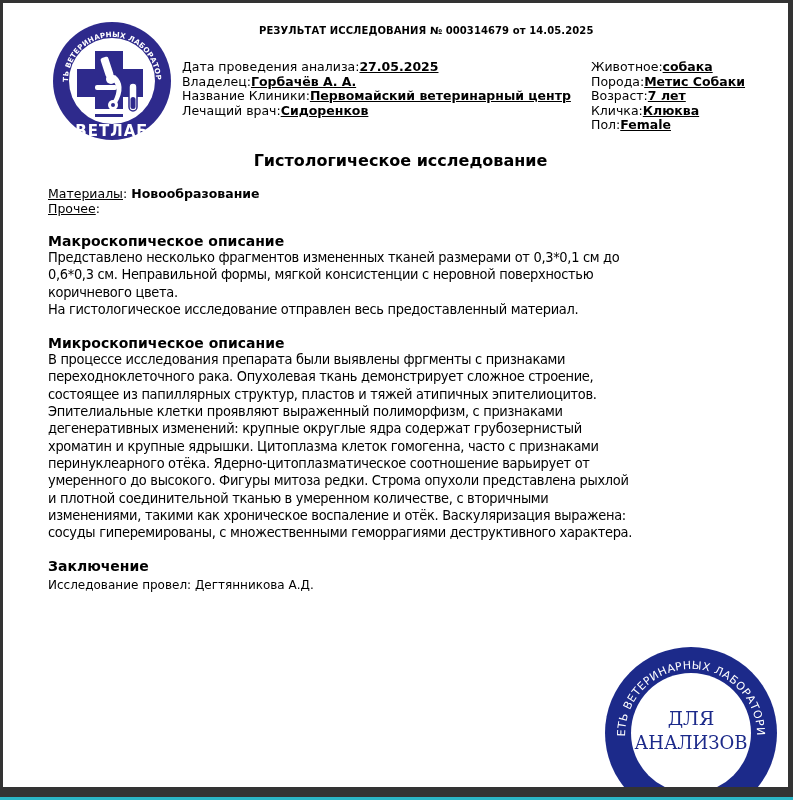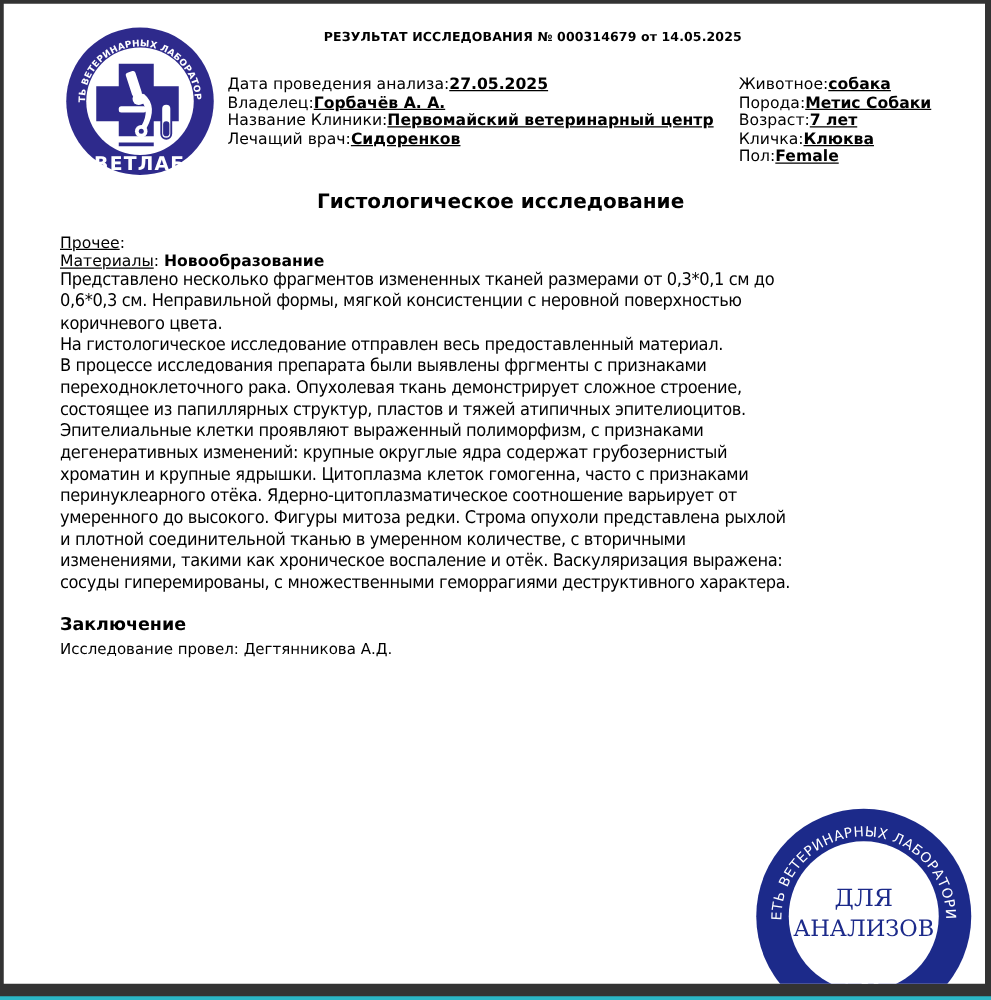--- a/index.html
+++ b/index.html
@@ -84,30 +84,32 @@
     <div class="info-row"><span>Животное:</span><b>собака</b></div>
     <div class="info-row"><span>Порода:</span><b>Метис Собаки</b></div>
     <div class="info-row"><span>Возраст:</span><b>7 лет</b></div>
     <div class="info-row"><span>Кличка:</span><b>Клюква</b></div>
     <div class="info-row"><span>Пол:</span><b>Female</b></div>
   </div>
 
   <div class="doc-title">Гистологическое исследование</div>
 
   <div class="content">
+    <div class="mat-line"><span class="u">Материалы</span>: <b>Новообразование</b></div>
     <div class="mat-line"><span class="u">Прочее</span>:<span></span></div>
-    <div class="mat-line"><span class="u">Материалы</span>: <b>Новообразование</b></div>
 
+    <div class="sec-h">Макроскопическое описание</div>
     <div class="para">
       <p>Представлено несколько фрагментов измененных тканей размерами от 0,3*0,1 см до</p>
       <p>0,6*0,3 см. Неправильной формы, мягкой консистенции с неровной поверхностью</p>
       <p>коричневого цвета.</p>
       <p>На гистологическое исследование отправлен весь предоставленный материал.</p>
     </div>
 
+    <div class="sec-h">Микроскопическое описание</div>
     <div class="para">
       <p>В процессе исследования препарата были выявлены фргменты с признаками</p>
       <p>переходноклеточного рака. Опухолевая ткань демонстрирует сложное строение,</p>
       <p>состоящее из папиллярных структур, пластов и тяжей атипичных эпителиоцитов.</p>
       <p>Эпителиальные клетки проявляют выраженный полиморфизм, с признаками</p>
       <p>дегенеративных изменений: крупные округлые ядра содержат грубозернистый</p>
       <p>хроматин и крупные ядрышки. Цитоплазма клеток гомогенна, часто с признаками</p>
       <p>перинуклеарного отёка. Ядерно-цитоплазматическое соотношение варьирует от</p>
       <p>умеренного до высокого. Фигуры митоза редки. Строма опухоли представлена рыхлой</p>
       <p>и плотной соединительной тканью в умеренном количестве, с вторичными</p>

